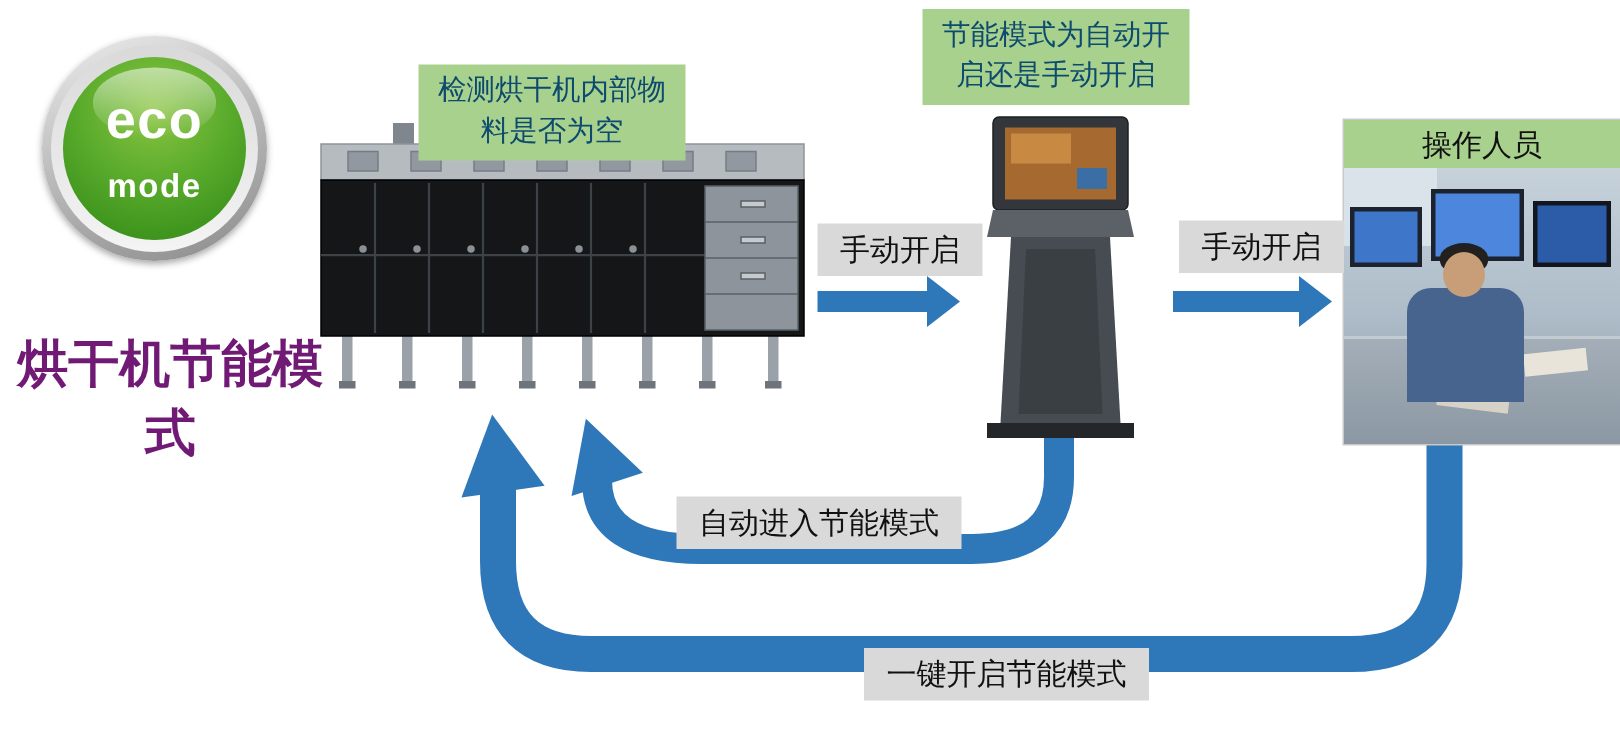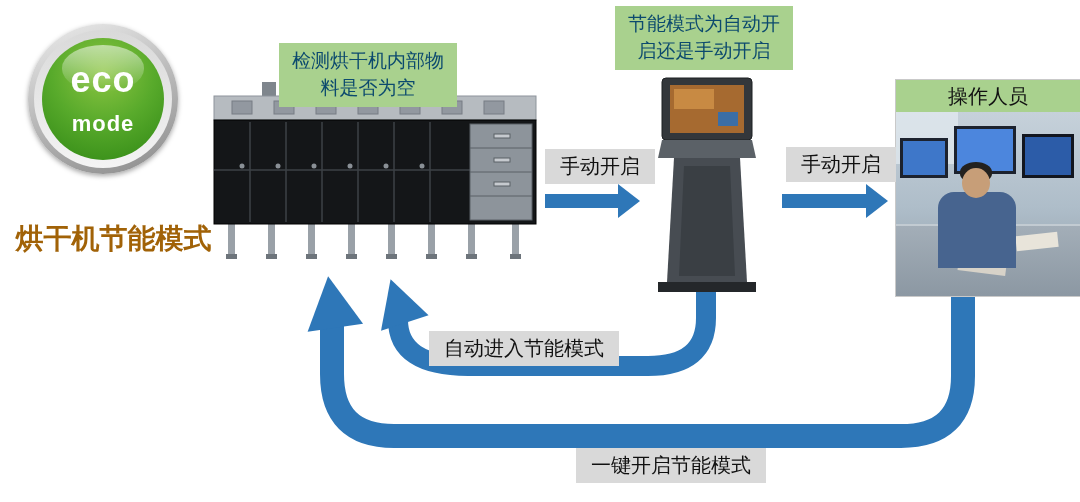--- a/index.html
+++ b/index.html
@@ -14,35 +14,35 @@
     background:linear-gradient(#d9d9d9,#f4f4f4); }
   .eco-face { position:absolute; inset:14px; border-radius:50%;
     background:radial-gradient(circle at 50% 28%, #8cc542 0%, #58aa2b 48%, #2f8714 100%);
     display:flex; flex-direction:column; align-items:center; justify-content:center; overflow:hidden;gap:16px; }
   .eco-shine { position:absolute; left:16%; top:6%; width:68%; height:38%; border-radius:50%;
     background:linear-gradient(rgba(255,255,255,.55),rgba(255,255,255,0)); }
   .eco-word1 { color:#fff; font-weight:bold; font-size:36px; line-height:.95; letter-spacing:1px; }
   .eco-word2 { color:#fff; font-weight:bold; font-size:22px; line-height:1; letter-spacing:1px; }
 
   .diagram-title { position:absolute; left:6px; top:220px; width:215px; text-align:center;
-    font-size:28px; font-weight:bold; color:#a16207; z-index:3; }
+    font-size:34px; font-weight:bold; color:#701a75; z-index:3; }
 
   
   .green-label { position:absolute; background:#a9d18e; color:#0c4a6e; font-size:19px;
     line-height:1.42; text-align:center; padding:5px 9px; z-index:4; }
   .gray-label { position:absolute; background:#d9d9d9; color:#111; font-size:20px;
     padding:4px 15px; white-space:nowrap; z-index:4; }
 
   .label-dryer-check { left:279px; top:27px; width:160px;margin-top:16px; }
   .label-mode-question { left:615px; top:6px; width:160px; }
   .label-material-empty { left:545px; top:149px; }
   .label-manual-open { left:786px; top:147px; }
   .label-auto-open { left:480px; top:285px; }
-  .label-auto-enter { left:429px; top:331px; }
-  .label-one-key { left:576px; top:448px; }
+  .label-auto-enter { left:451px; top:331px; }
+  .label-one-key { left:576px; top:432px; }
 
   
   .h-arrow { position:absolute; height:34px; z-index:3; }
   .h-arrow .shaft { position:absolute; left:0; right:20px; top:10px; height:14px; background:#2e77b8; }
   .h-arrow .head { position:absolute; right:0; top:0; width:0; height:0;
     border-top:17px solid transparent; border-bottom:17px solid transparent; border-left:22px solid #2e77b8; }
   .arrow-1 { left:545px; top:184px; width:95px; }
   .arrow-2 { left:782px; top:184px; width:106px; }
 
   

